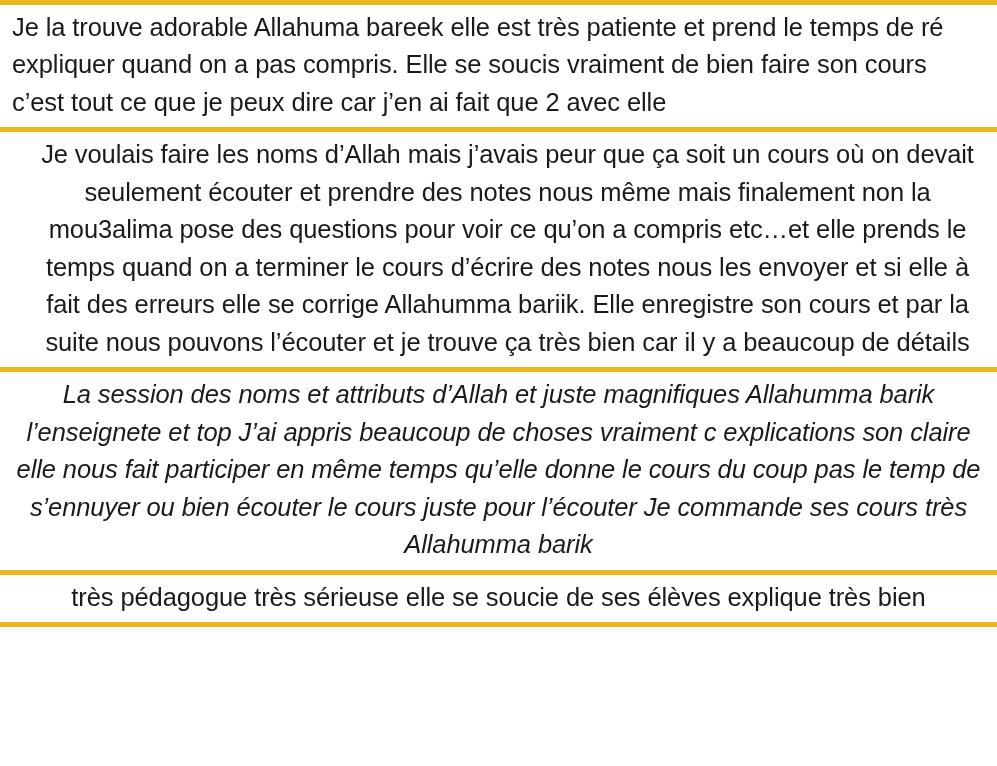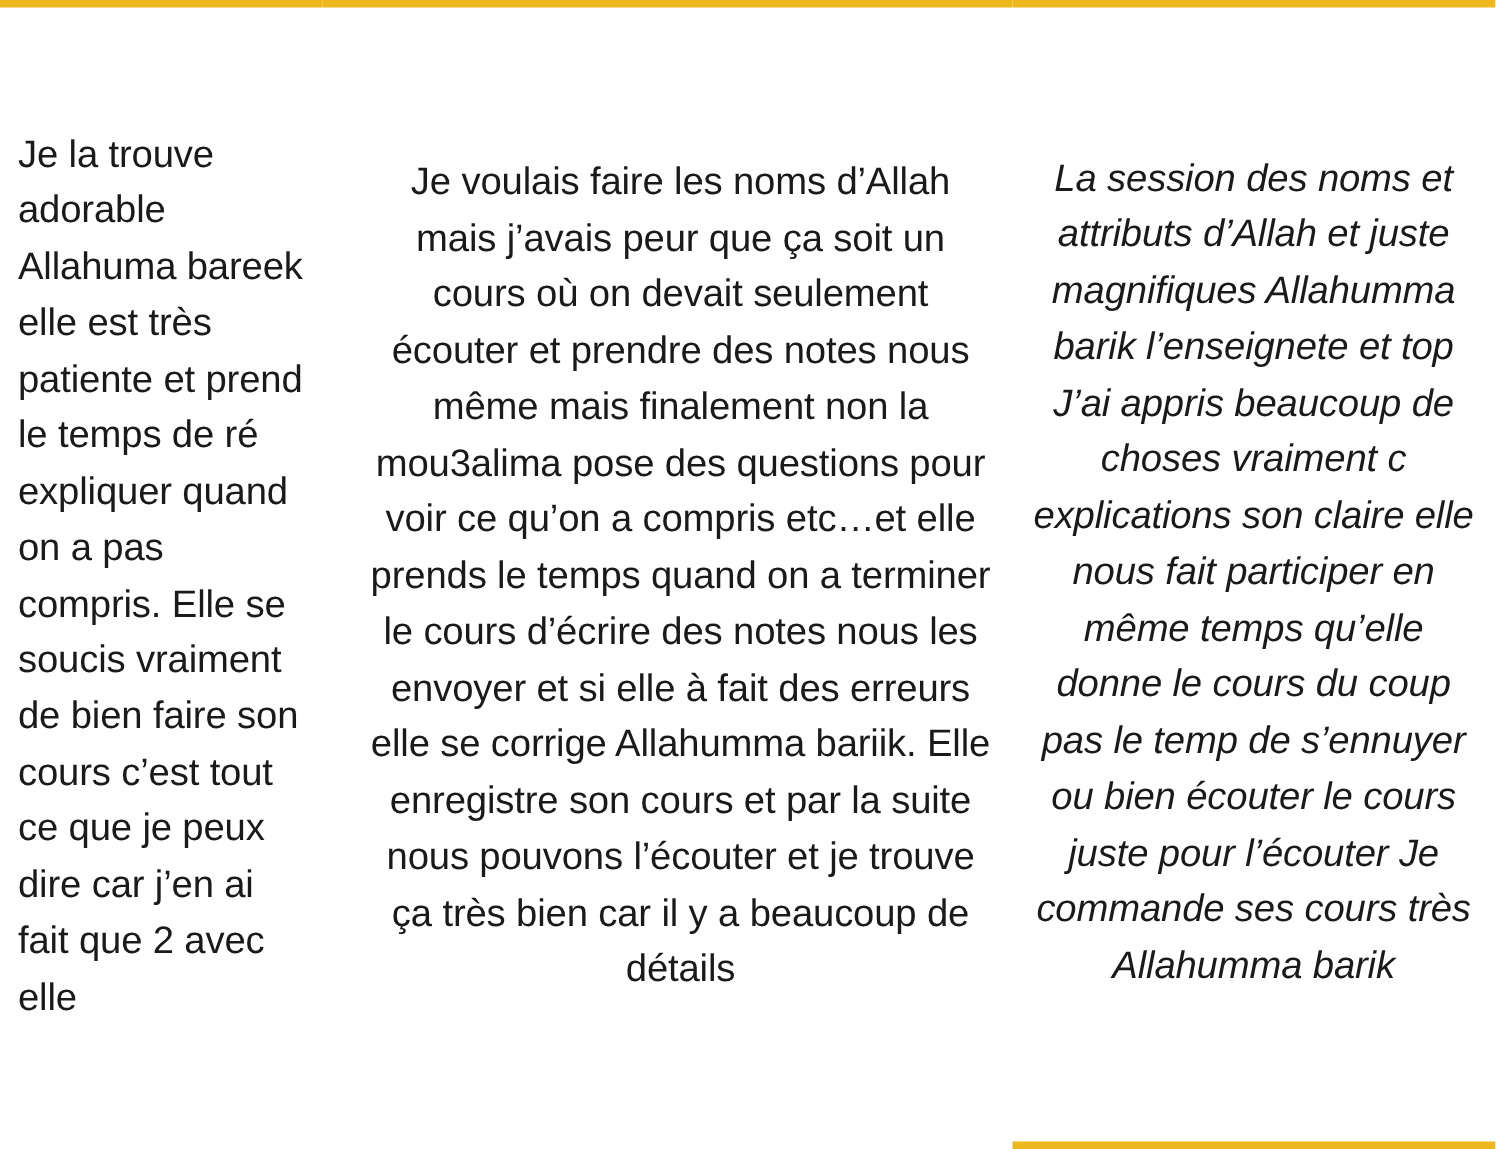--- a/index.html
+++ b/index.html
@@ -11,21 +11,21 @@
     width: 997px;
     height: 766px;
     font-family: "Liberation Sans", sans-serif;
     overflow: hidden;
   }
   .testimonials {
     width: 997px;
     height: 766px;
     box-sizing: border-box;
     display: flex;
-    flex-direction: row;
+    flex-direction: column;
     border-top: 5px solid #e8b川;
   }
   .testimonial {
     box-sizing: border-box;
     border-top: 5px solid #edb81d;
     border-bottom: 0;
     padding: 4px 12px 6px 12px;
     color: #1a1a1a;
     font-size: 25.5px;
     line-height: 1.47;
@@ -54,14 +54,17 @@
   </div>
 
   <div class="testimonial align-center" style="border-top-color: rgb(237, 184, 29); padding-left: 30px;">
     <span class="t-text">Je voulais faire les noms d’Allah mais j’avais peur que ça soit un cours où on devait seulement écouter et prendre des notes nous même mais finalement non la mou3alima pose des questions pour voir ce qu’on a compris etc…et elle prends le temps quand on a terminer le cours d’écrire des notes nous les envoyer et si elle à fait des erreurs elle se corrige Allahumma bariik. Elle enregistre son cours et par la suite nous pouvons l’écouter et je trouve ça très bien car il y a beaucoup de détails</span>
   </div>
 
   <div class="testimonial align-center" style="border-top-color: rgb(237, 184, 29); font-style: italic;">
     <span class="t-text">La session des noms et attributs d’Allah et juste magnifiques Allahumma barik l’enseignete et top J’ai appris beaucoup de choses vraiment c explications son claire elle nous fait participer en même temps qu’elle donne le cours du coup pas le temp de s’ennuyer ou bien écouter le cours juste pour l’écouter Je commande ses cours très Allahumma barik</span>
   </div>
 
+  <div class="testimonial align-center" style="border-top-color: rgb(237, 184, 29); border-bottom-color: rgb(237, 184, 29);">
+    <span class="t-text">très pédagogue très sérieuse elle se soucie de ses élèves explique très bien</span>
+  </div>
 
 </div>
 
 </body></html>

